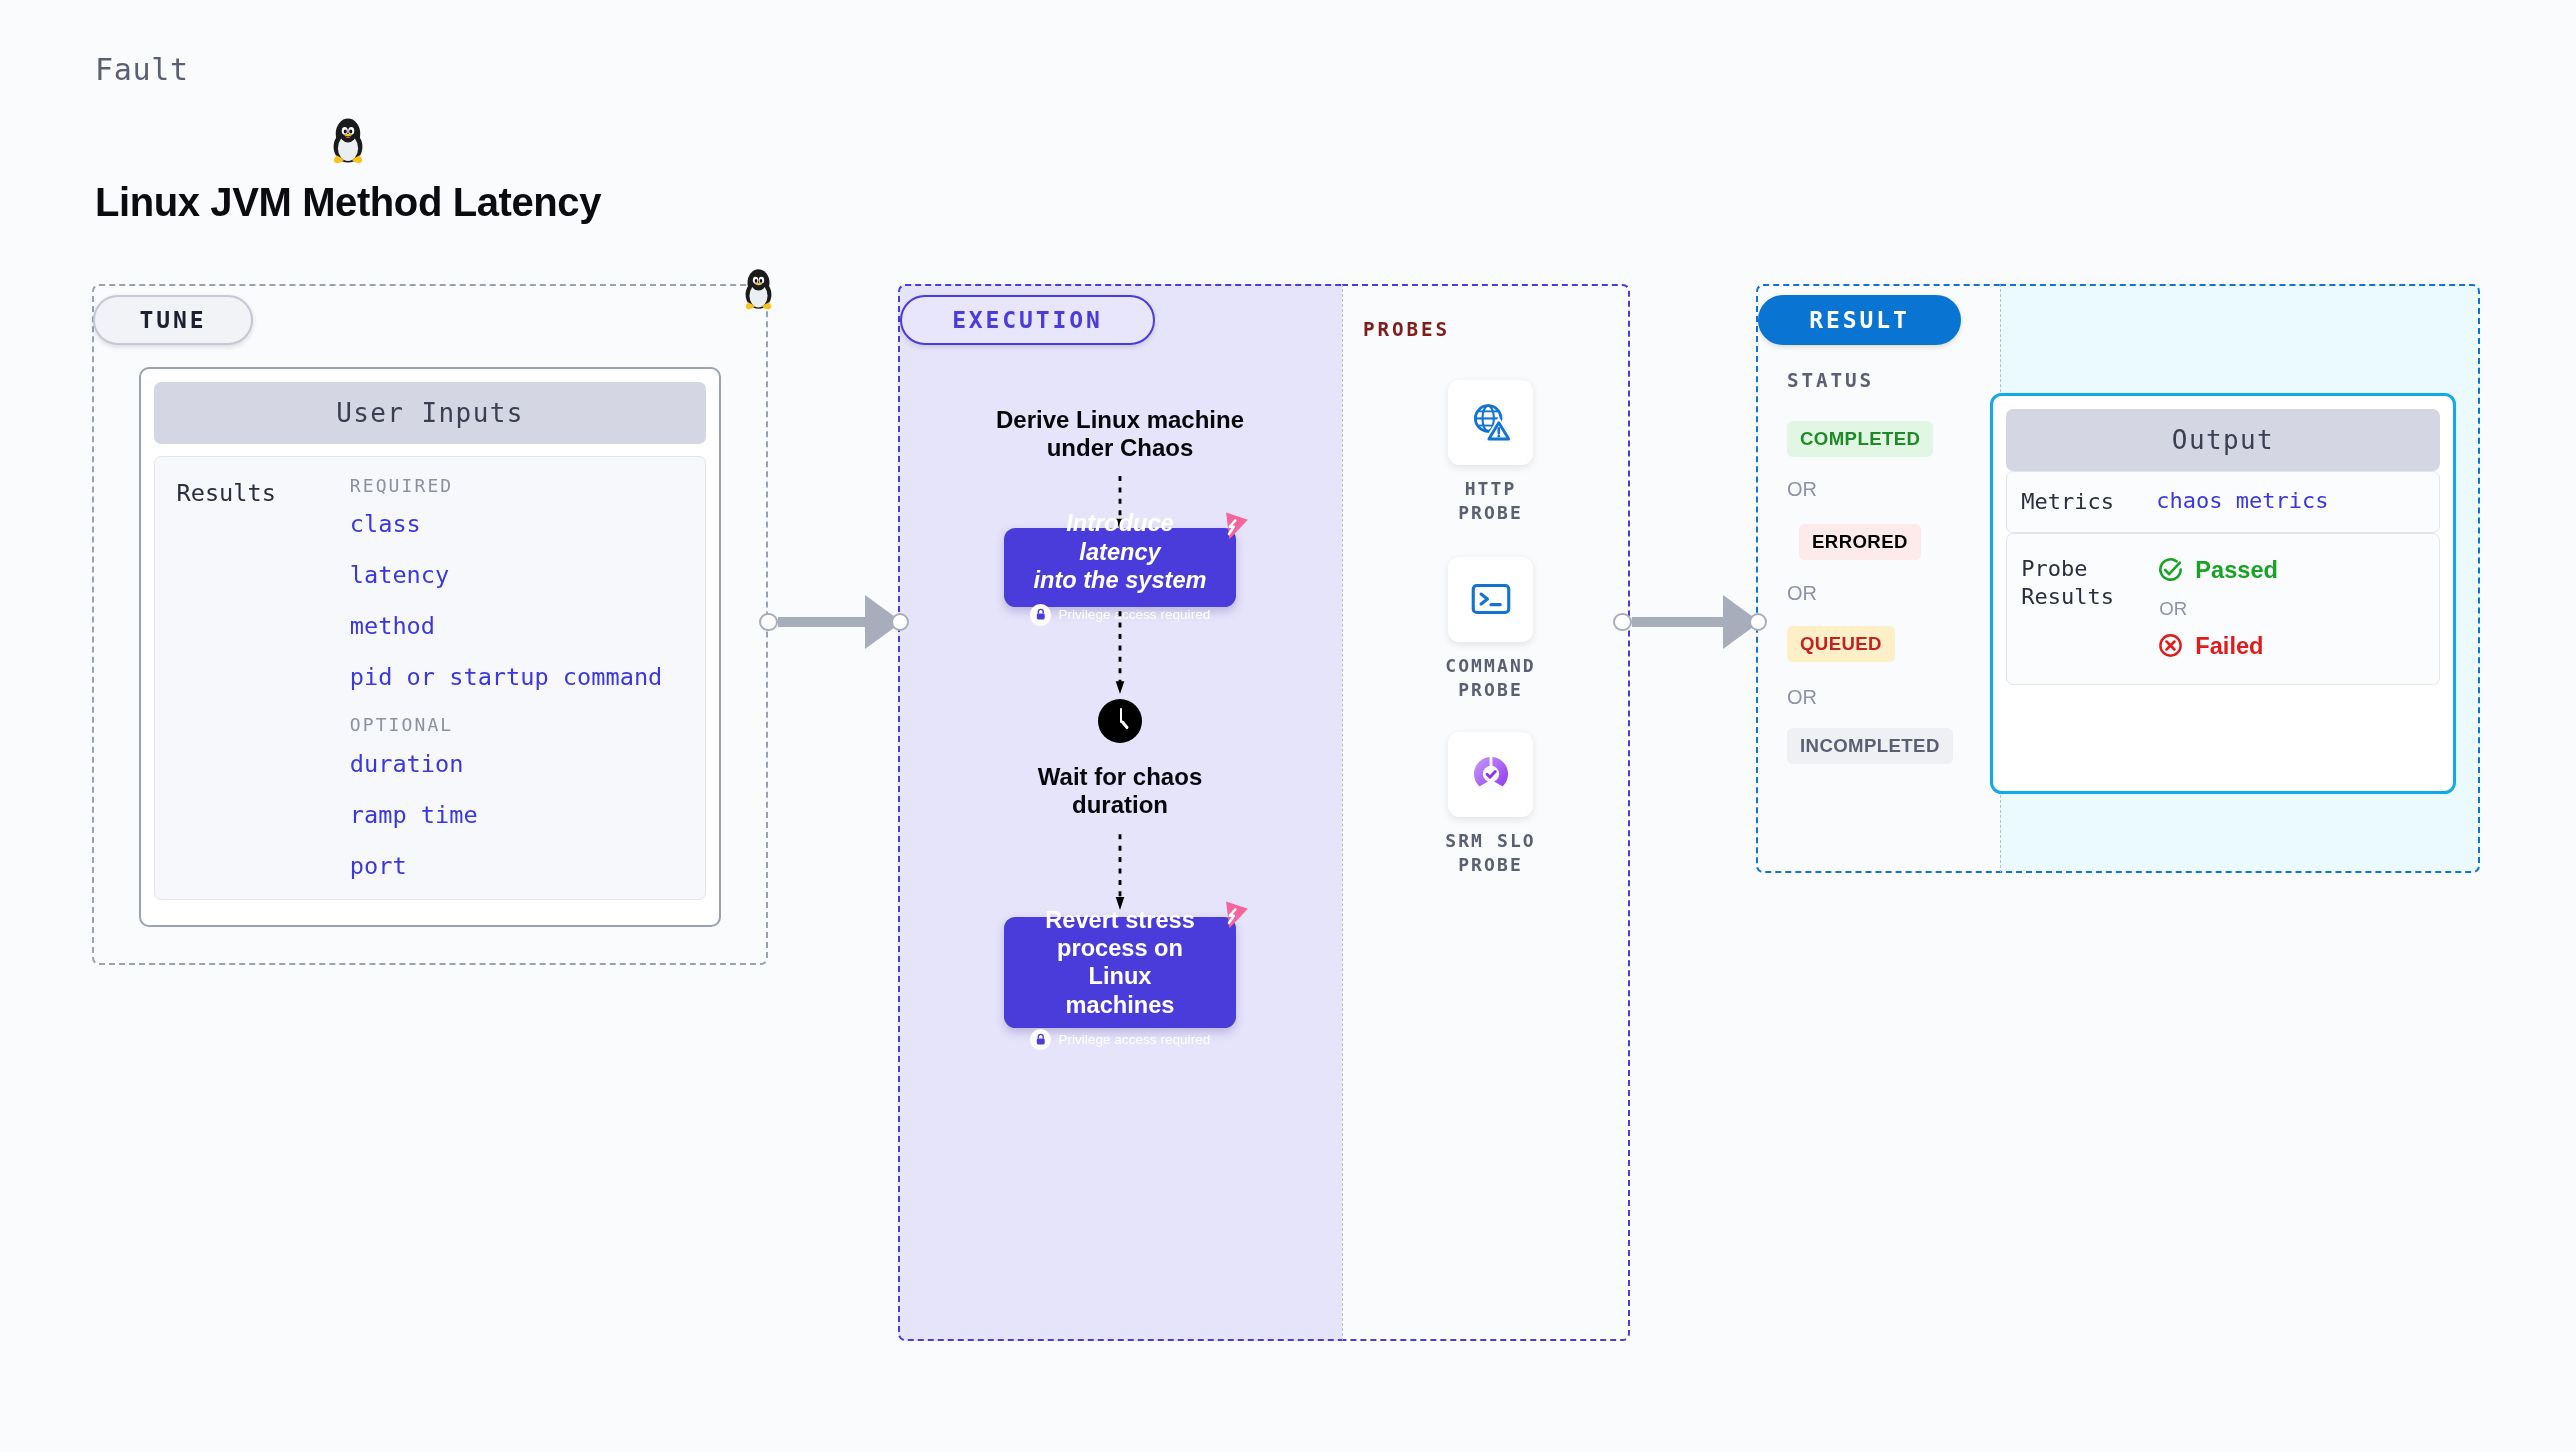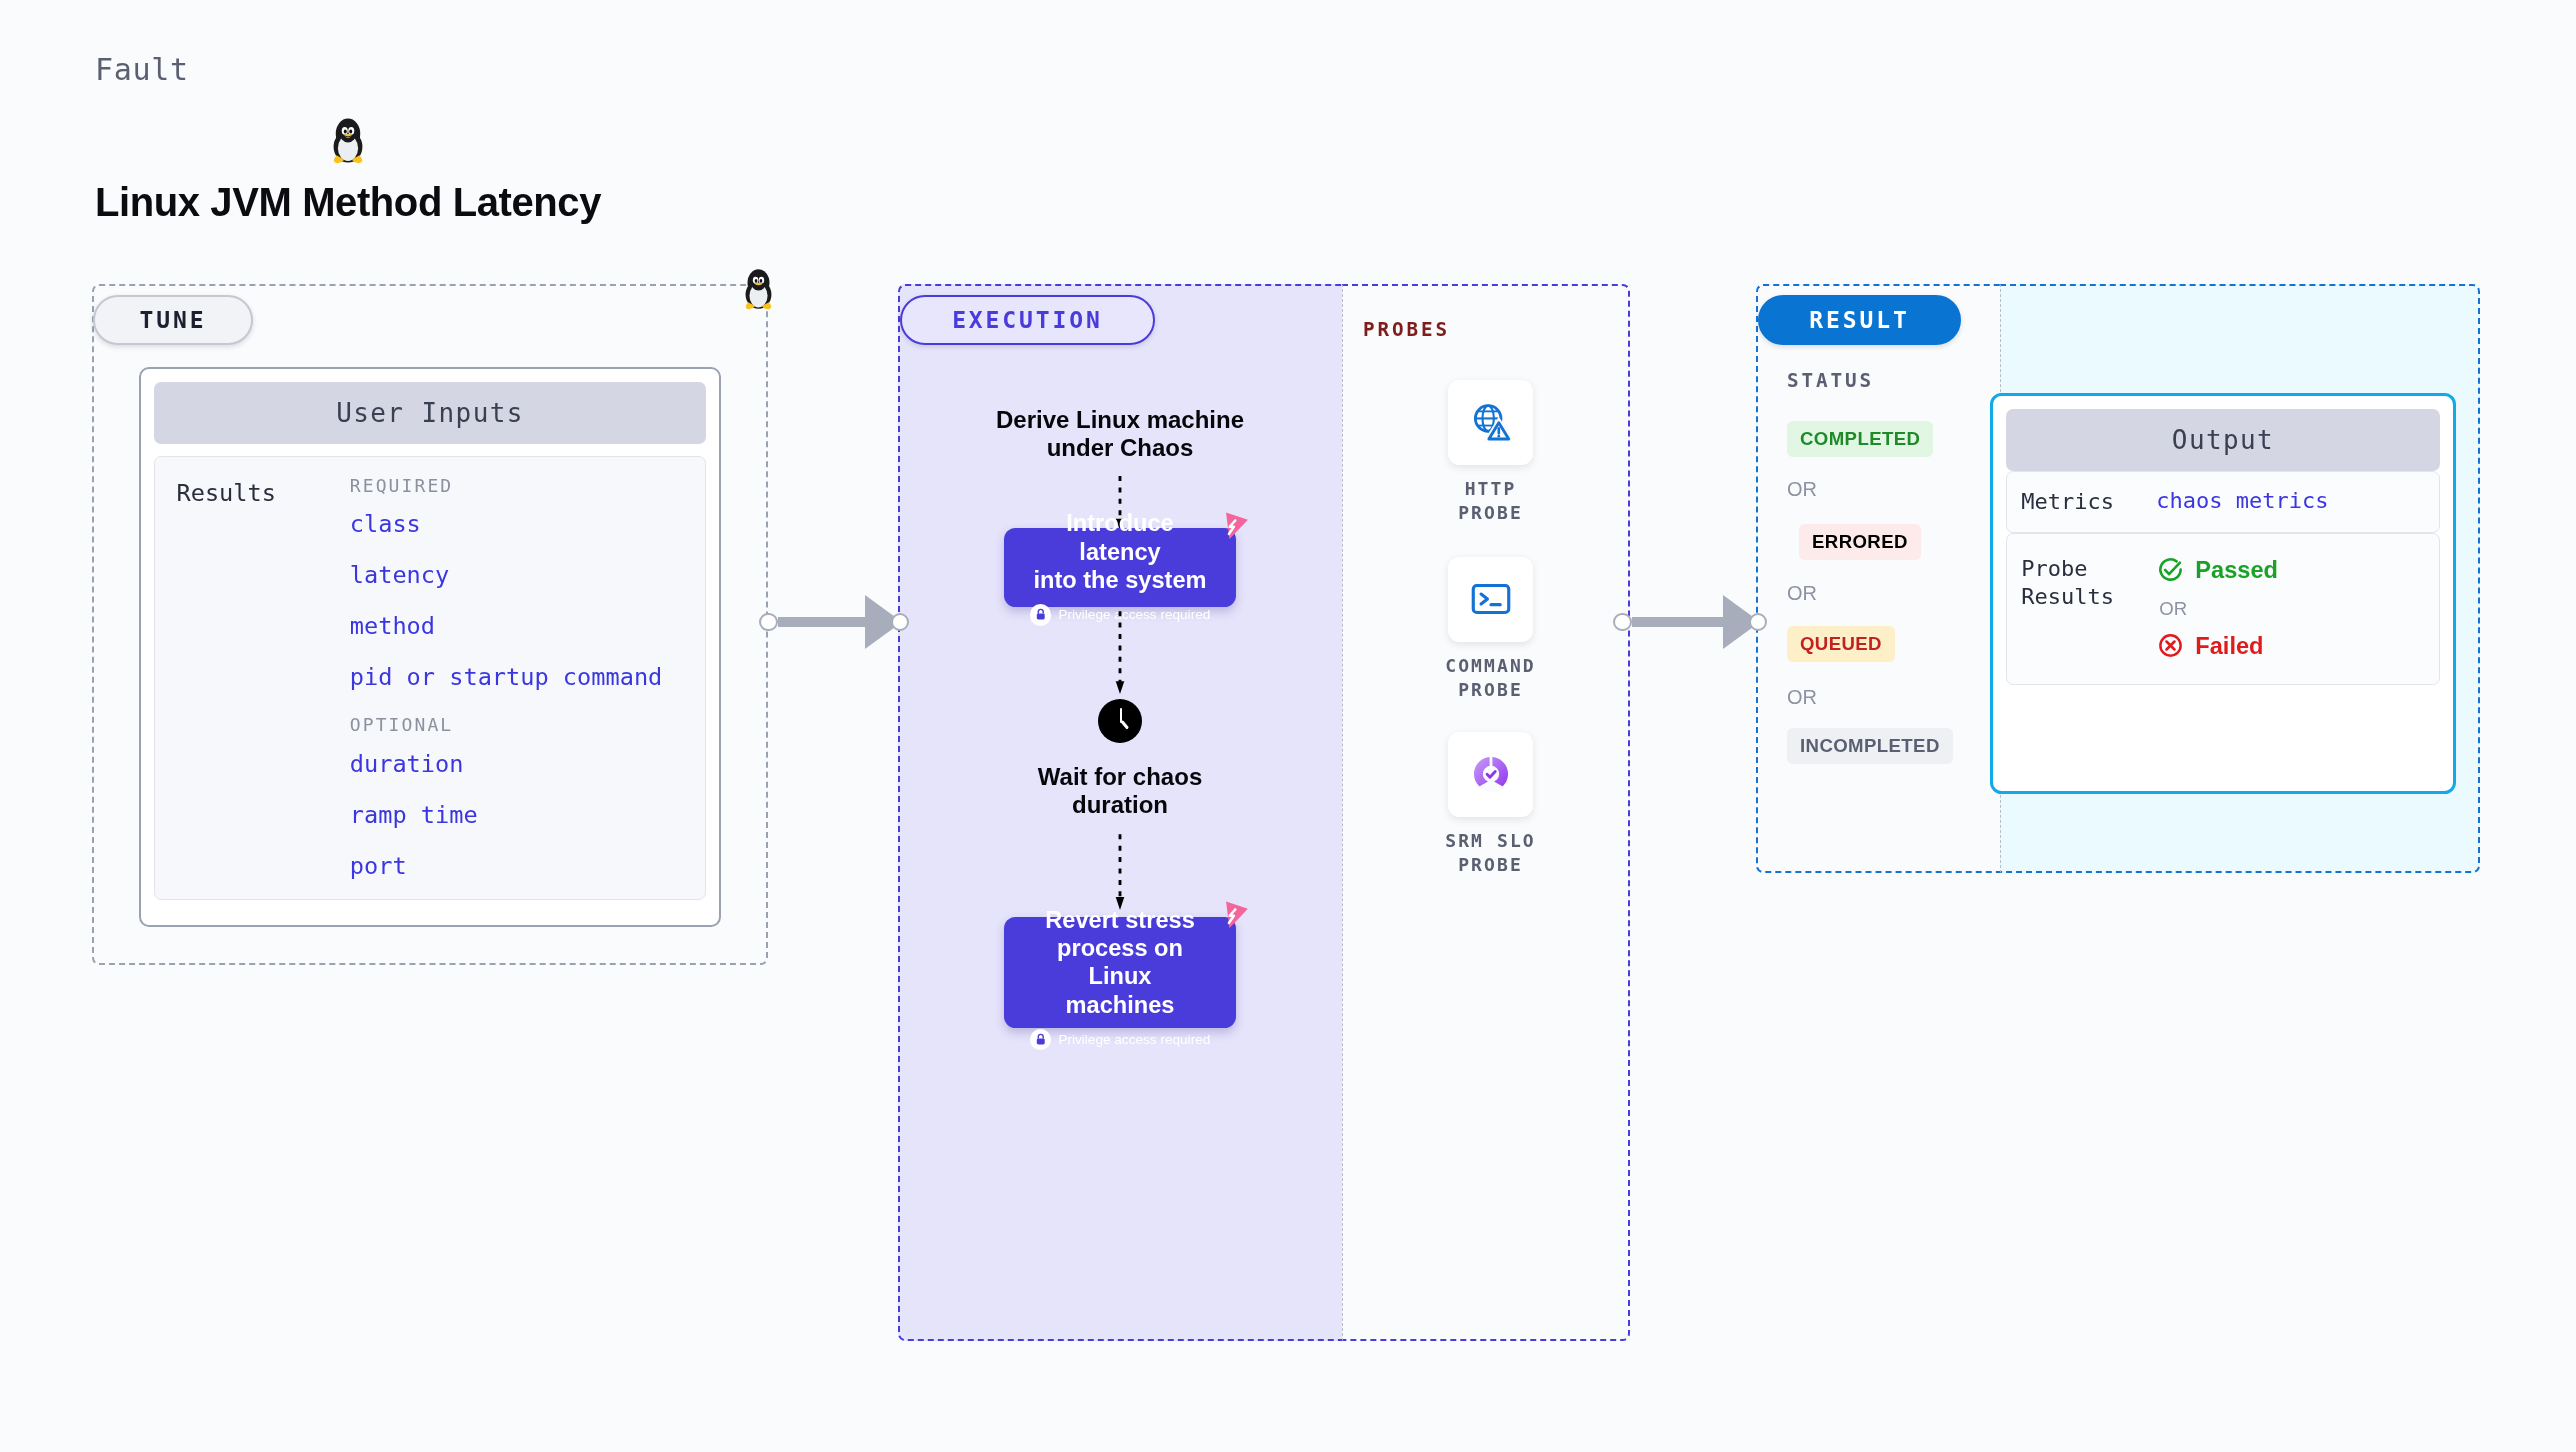--- a/index.html
+++ b/index.html
@@ -291,21 +291,21 @@
 
     <div class="flow-text" style="top:122px; white-space:pre-line;">Derive Linux machine
 under Chaos</div>
 
     <svg class="dotted-arrow" style="top:192px;" width="10" height="57" viewBox="0 0 14 80">
       <line x1="7" y1="0" x2="7" y2="62" stroke="#000" stroke-width="4" stroke-dasharray="7 9"></line>
       <polygon points="1,60 13,60 7,76" fill="#000"></polygon>
     </svg>
 
     <div class="exec-node" style="top:244px; width:232px; height:79px;">
-      <div class="node-title" style="white-space:pre-line;">Introduce latency
+      <div class="node-title" style="white-space:pre-line;font-style:italic;">Introduce latency
 into the system</div>
       <div class="node-priv">
         <span class="lock-badge">
           <svg width="11.5" height="13" viewBox="0 0 16 18">
             <rect x="2.5" y="7.5" width="11" height="8.5" rx="2" fill="#4a3bdb"></rect>
             <path d="M4.6 7.6 v-2.3 a3.4 3.4 0 0 1 6.8 0 v2.3" fill="none" stroke="#4a3bdb" stroke-width="2"></path>
           </svg>
         </span>
         <span>Privilege access required</span>
       </div>

